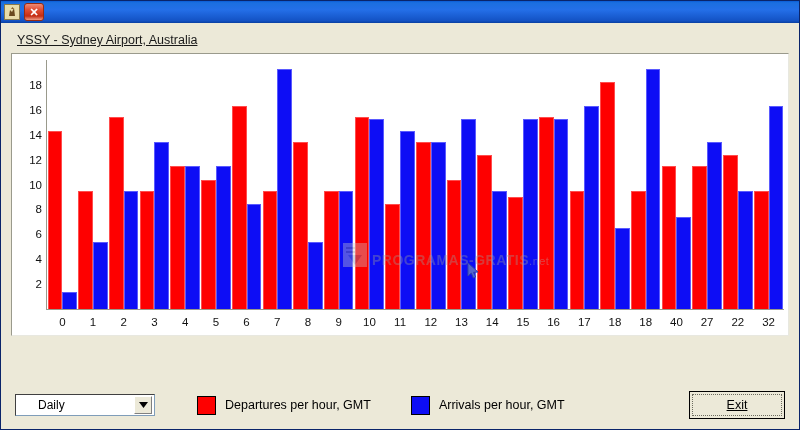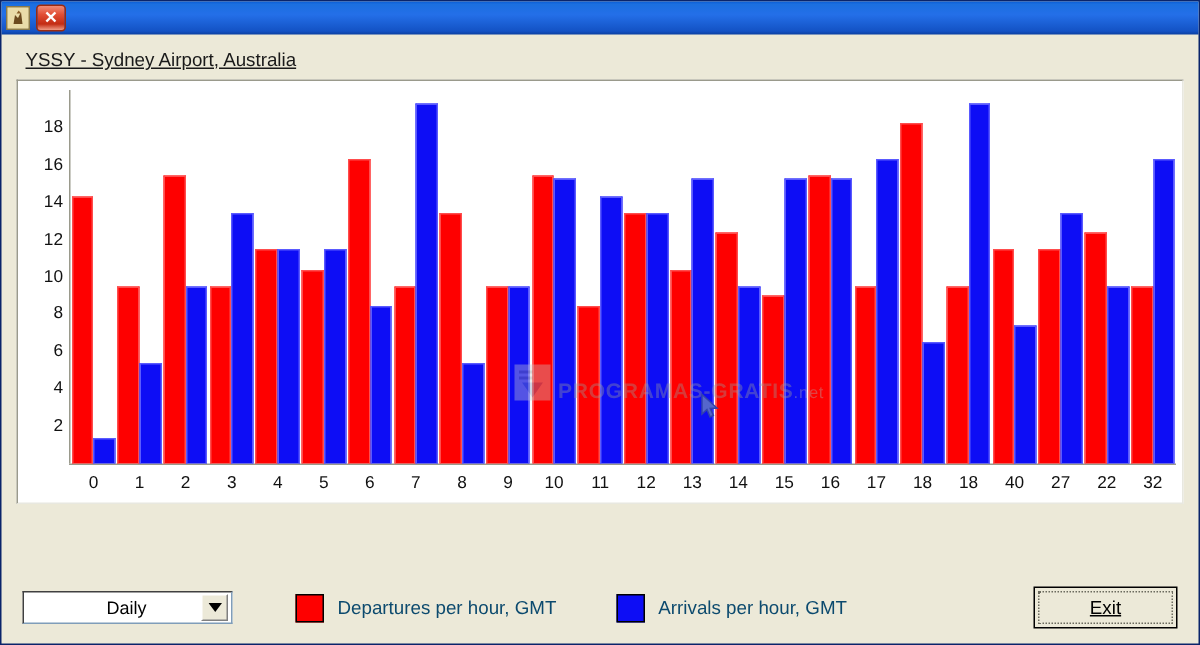--- a/index.html
+++ b/index.html
@@ -119,36 +119,36 @@
     flex:0 0 48px;display:flex;align-items:center;
     padding:0 14px;box-sizing:border-box;
   }
   .combo{
     width:140px;height:22px;background:#fff;
     border:1px solid #7f9db9;
     border-top-color:#404040;border-left-color:#404040;
     display:flex;align-items:center;box-sizing:border-box;
     font-size:12px;color:#000;cursor:pointer;
   }
-  .combo-value{flex:1 1 auto;padding-left:7px;white-space:nowrap;margin-left:48px;}
+  .combo-value{flex:1 1 auto;padding-left:22px;white-space:nowrap;}
   .combo-arrow{
     width:18px;height:18px;margin-right:2px;flex:0 0 18px;
     background:#ece9d8;border:1px solid #fff;
     border-right-color:#808080;border-bottom-color:#808080;
     display:flex;align-items:center;justify-content:center;
     box-sizing:border-box;
   }
   .legend{
     display:flex;align-items:center;margin-left:42px;gap:40px;flex:1 1 auto;
   }
   .leg{display:flex;align-items:center;gap:9px;}
   .swatch{width:19px;height:19px;box-sizing:border-box;}
   .swatch.dep{background:#fe0000;border:1px solid #000;}
   .swatch.arr{background:#0d0df5;border:1px solid #000;}
-  .leg-label{font-size:12.5px;color:#0c4a6e;white-space:nowrap;}
+  .leg-label{font-size:12.5px;color:#000000;white-space:nowrap;}
   .exit-btn{
     width:96px;height:28px;
     background:#ece9d8;
     border:1px solid #000;
     display:flex;align-items:center;justify-content:center;
     font-size:12.5px;color:#000;cursor:pointer;box-sizing:border-box;
     position:relative;
   }
   .exit-btn::after{
     content:"";position:absolute;left:2px;right:2px;top:2px;bottom:2px;

